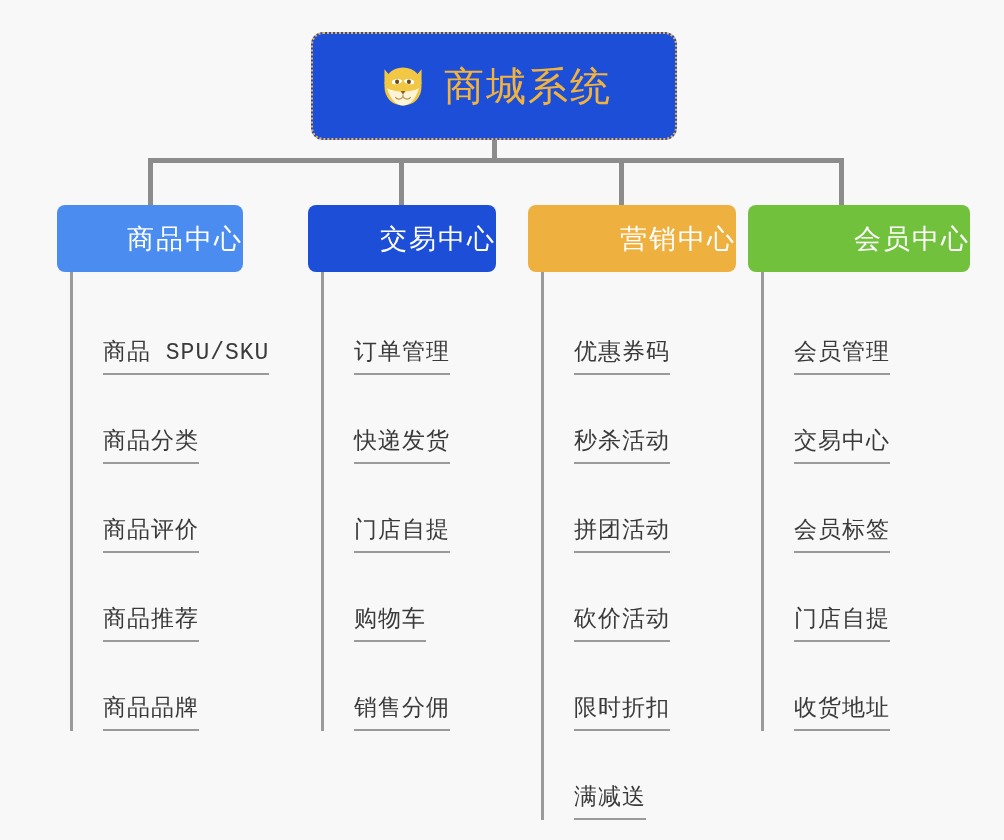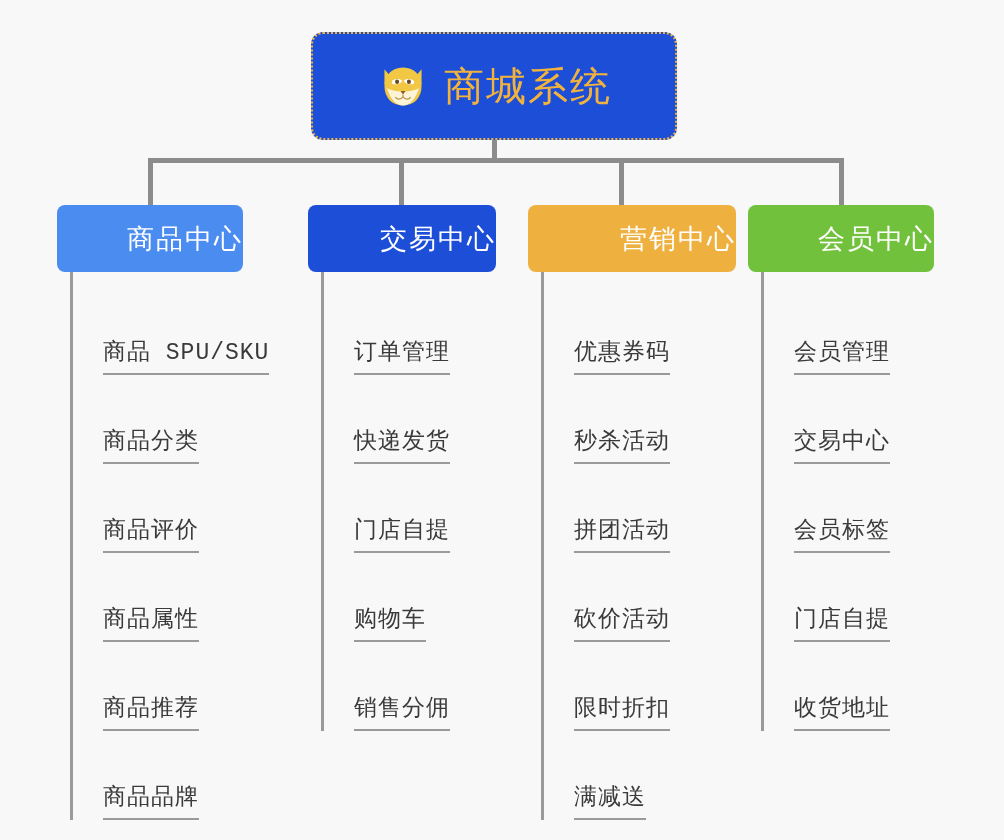--- a/index.html
+++ b/index.html
@@ -140,23 +140,20 @@
       <div class="leaf">
           <span class="leaf-text">商品 SPU/SKU</span>
         </div>
       <div class="leaf">
           <span class="leaf-text">商品分类</span>
         </div>
       <div class="leaf">
           <span class="leaf-text">商品评价</span>
         </div>
       <div class="leaf">
-          <span class="leaf-text">商品属性</span>
-        </div>
-      <div class="leaf">
           <span class="leaf-text">商品推荐</span>
         </div>
       <div class="leaf">
           <span class="leaf-text">商品品牌</span>
         </div>
     </div>
   </div>
 
   <div class="column" style="left:308px; width:186px;">
     <div class="cat-header" style="background:#1d4ed8; width:188px;">
@@ -201,21 +198,21 @@
       <div class="leaf">
           <span class="leaf-text">限时折扣</span>
         </div>
       <div class="leaf">
           <span class="leaf-text">满减送</span>
         </div>
     </div>
   </div>
 
   <div class="column" style="left:748px; width:186px;">
-    <div class="cat-header" style="background:#72c13c; width:186px;">
+    <div class="cat-header" style="background:#72c13c; width:222px;">
       <span>会员中心</span>
     </div>
     <div class="leaf-list">
       <div class="leaf">
           <span class="leaf-text">会员管理</span>
         </div>
       <div class="leaf">
           <span class="leaf-text">交易中心</span>
         </div>
       <div class="leaf">

